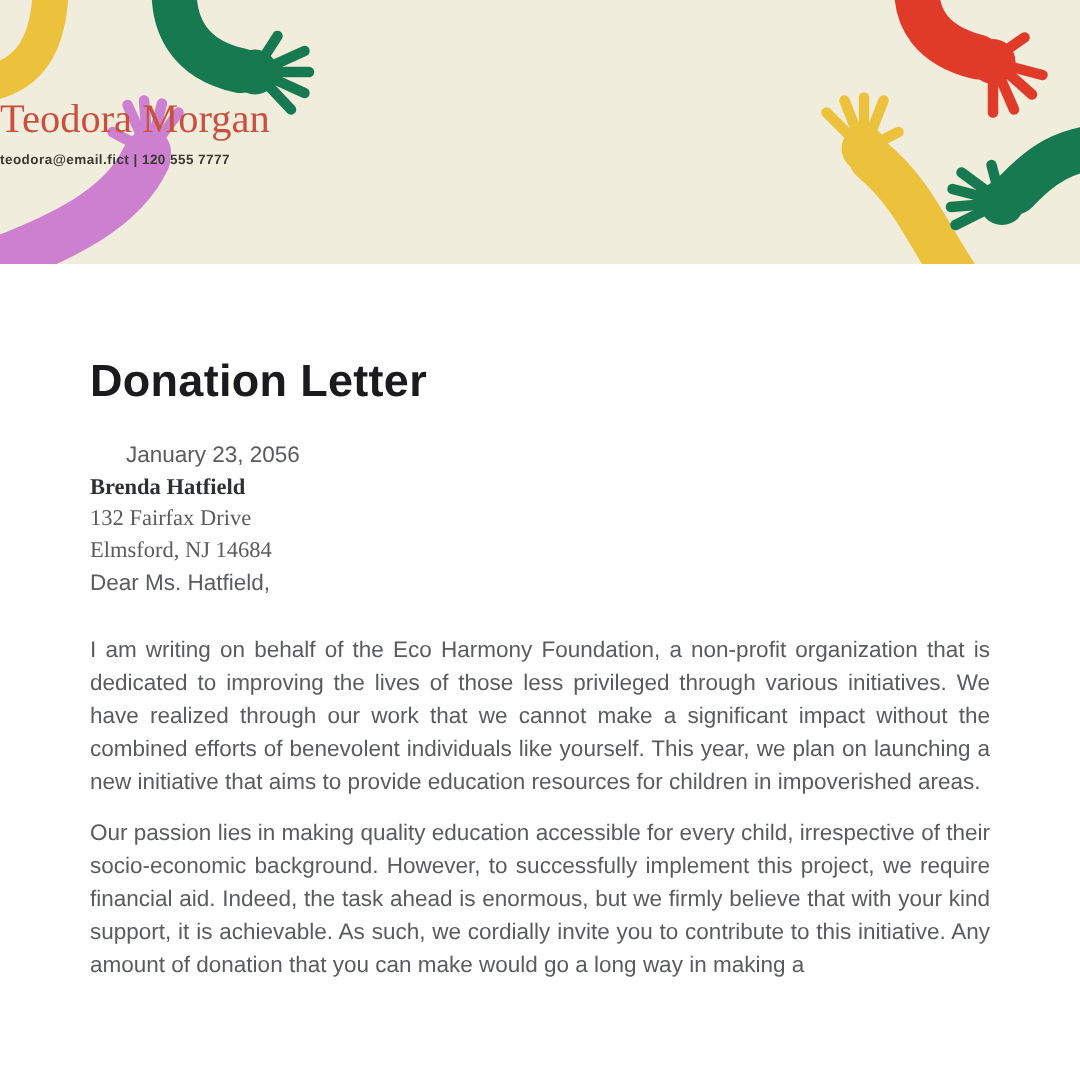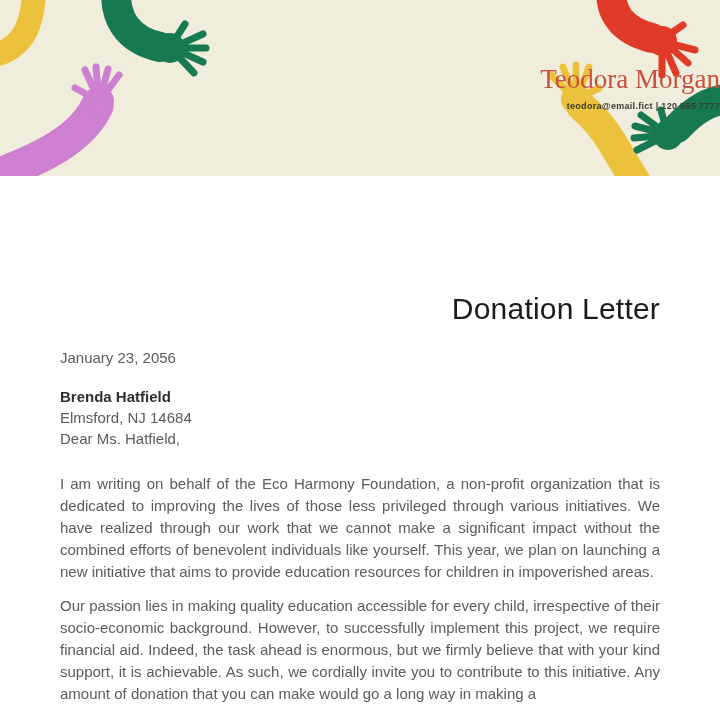--- a/index.html
+++ b/index.html
@@ -2,33 +2,33 @@
 <html><head>
 <meta charset="utf-8">
 <style>
   html, body { margin: 0; padding: 0; }
   .page {
     width: 720px; height: 720px; background: #ffffff; overflow: hidden;
     position: relative; font-family: "Liberation Sans", "DejaVu Sans", sans-serif;
   }
   .letterhead { position: relative; height: 176px; overflow: hidden; }
   .letterhead svg { position: absolute; top: 0; left: 0; display: block; }
-  .lh-text { position: absolute; top: 0; left: 0; right: 0; text-align: right; }
+  .lh-text { position: absolute; top: 0; left: 0; right: 0; text-align: left; }
   .lh-name {
     margin-top: 64px; font-family: "Liberation Serif", "DejaVu Serif", serif;
     font-size: 27px; line-height: 30px; font-weight: 500;
   }
   .lh-contact { margin-top: 7px; font-size: 9px; font-weight: 700; letter-spacing: 0.3px; }
   .content { padding: 0 60px; color: #5A5B5D; font-size: 15px; }
   .title {
-    margin: 116px 0 0; font-size: 30px; line-height: 34px; color: #1B1B1D;
-    text-align: right; font-weight: 400; letter-spacing: 0.2px;
+    margin: 62px 0 0; font-size: 30px; line-height: 34px; color: #1B1B1D;
+    text-align: left; font-weight: 700; letter-spacing: 0.2px;
   }
-  .date { margin-top: 21px; line-height: 22px; }
-  .recipient { margin-top: 17px; line-height: 21px; }
+  .date { margin-top: 21px; line-height: 22px; margin-left: 24px; }
+  .recipient { line-height: 21px; font-family: Liberation Serif, serif; }
   .recipient-name { font-weight: 700; color: #2E2F31; }
   .salutation { line-height: 22px; }
   .body-para { margin: 12px 0 0; line-height: 22px; text-align: justify; }
   .body-para.first { margin-top: 23px; }
 </style>
 </head>
 <body>
 
 <div class="page">
 
@@ -107,20 +107,21 @@
     </div>
   </div>
 
   <div class="content">
     <h1 class="title">Donation Letter</h1>
 
     <div class="date">January 23, 2056</div>
 
     <div class="recipient">
       <div class="recipient-name">Brenda Hatfield</div>
+      <div>132 Fairfax Drive</div>
       <div>Elmsford, NJ 14684</div>
     </div>
 
     <div class="salutation">Dear Ms. Hatfield,</div>
 
     <p class="body-para first">I am writing on behalf of the Eco Harmony Foundation, a non-profit organization that is dedicated to improving the lives of those less privileged through various initiatives. We have realized through our work that we cannot make a significant impact without the combined efforts of benevolent individuals like yourself. This year, we plan on launching a new initiative that aims to provide education resources for children in impoverished areas.</p>
 
     <p class="body-para">Our passion lies in making quality education accessible for every child, irrespective of their socio-economic background. However, to successfully implement this project, we require financial aid. Indeed, the task ahead is enormous, but we firmly believe that with your kind support, it is achievable. As such, we cordially invite you to contribute to this initiative. Any amount of donation that you can make would go a long way in making a</p>
   </div>
 

